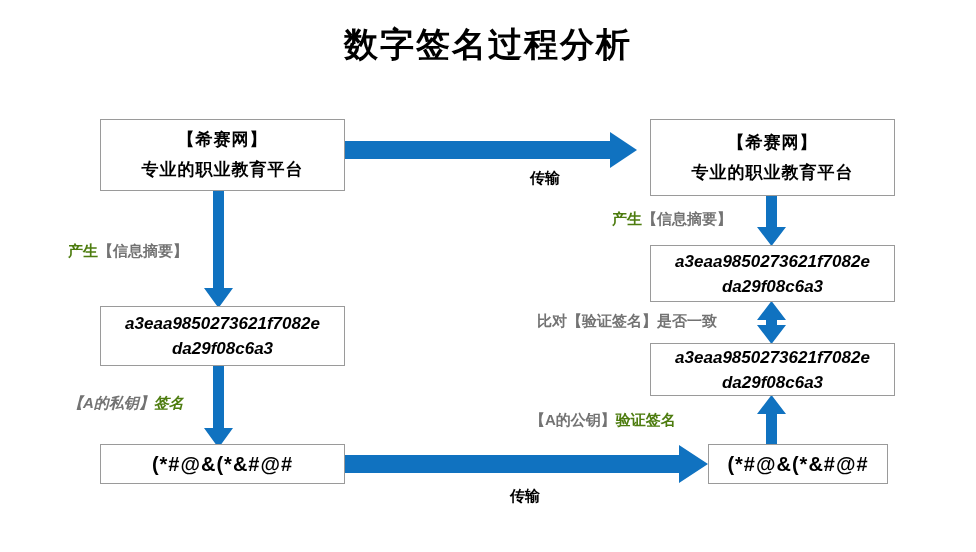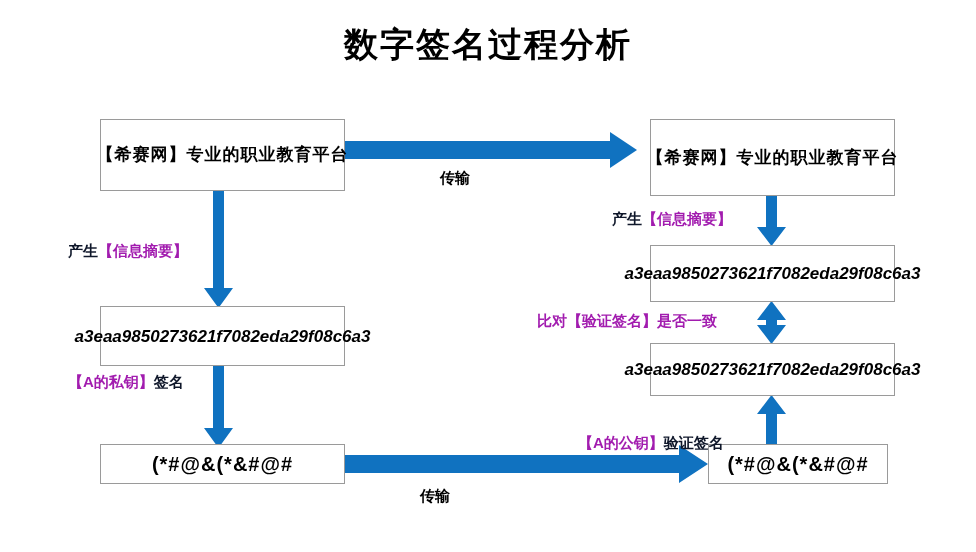--- a/index.html
+++ b/index.html
@@ -35,21 +35,21 @@
     white-space: nowrap;
   }
 
   
   .node-box {
     position: absolute;
     box-sizing: border-box;
     border: 1px solid #9a9a9a;
     background: #ffffff;
     display: flex;
-    flex-direction: row;
+    flex-direction: column;
     align-items: center;
     justify-content: center;
     color: #000000;
     font-weight: bold;
     z-index: 5;
   }
   .node-box .line {
     display: block;
     white-space: nowrap;
     text-align: center;
@@ -75,28 +75,28 @@
   .edge-label {
     position: absolute;
     font-size: 15px;
     font-weight: bold;
     white-space: nowrap;
     color: #000000;
     line-height: 20px;
     z-index: 6;
   }
   .edge-label .red {
-    color: #a21caf;
+    color: #737373;
   }
   .edge-label .blk {
-    color: #0f172a;
+    color: #4d7c0f;
     text-align: right;
   }
   .label-center {
-    text-align: left;
+    text-align: right;
   }
 
   
   #arrow-layer {
     position: absolute;
     left: 0;
     top: 0;
     width: 976px;
     height: 552px;
     z-index: 2;
@@ -148,21 +148,21 @@
 
   <div class="edge-label" style="left:68px; top:241px;">
     <span class="blk">产生</span><span class="red">【信息摘要】</span>
   </div>
 
   <div class="node-box hash-box" style="left:100px; top:306px; width:245px; height:60px;">
     <span class="line">a3eaa9850273621f7082e</span>
     <span class="line">da29f08c6a3</span>
   </div>
 
-  <div class="edge-label" style="left:68px; top:372px;">
+  <div class="edge-label" style="left:68px; top:393px;font-style:italic;">
     <span class="red">【A的私钥】</span><span class="blk">签名</span>
   </div>
 
   <div class="node-box sig-box" style="left:100px; top:444px; width:245px; height:40px;">
     <span class="line">(*#@&amp;(*&amp;#@#</span>
   </div>
 
   <div class="edge-label label-center" style="left:440px; top:168px; width:120px;">传输</div>
 
   <div class="edge-label label-center" style="left:420px; top:486px; width:120px;">传输</div>
@@ -183,21 +183,21 @@
 
   <div class="edge-label" style="left:537px; top:311px;">
     <span class="red">比对【验证签名】是否一致</span>
   </div>
 
   <div class="node-box hash-box" style="left:650px; top:343px; width:245px; height:53px;">
     <span class="line">a3eaa9850273621f7082e</span>
     <span class="line">da29f08c6a3</span>
   </div>
 
-  <div class="edge-label" style="left:530px; top:433px;margin-left:48px;">
+  <div class="edge-label" style="left:530px; top:410px;">
     <span class="red">【A的公钥】</span><span class="blk">验证签名</span>
   </div>
 
   <div class="node-box sig-box" style="left:708px; top:444px; width:180px; height:40px;">
     <span class="line">(*#@&amp;(*&amp;#@#</span>
   </div>
 
 </div>
 
 </body></html>

